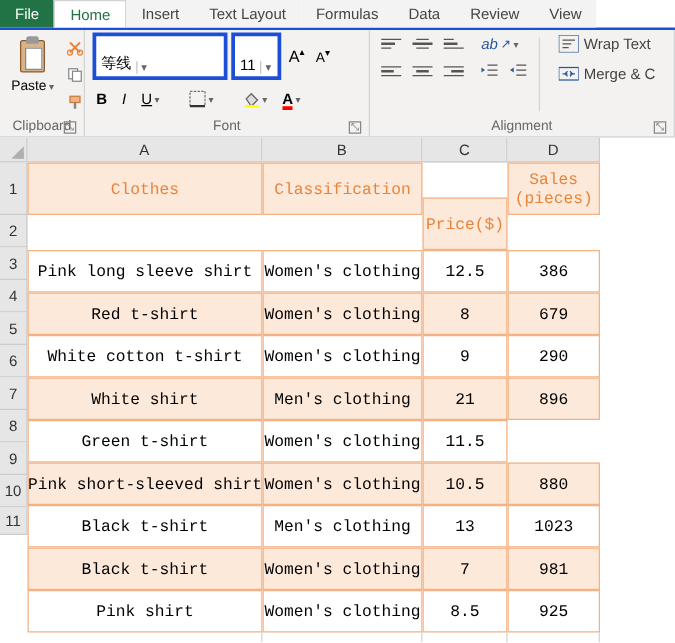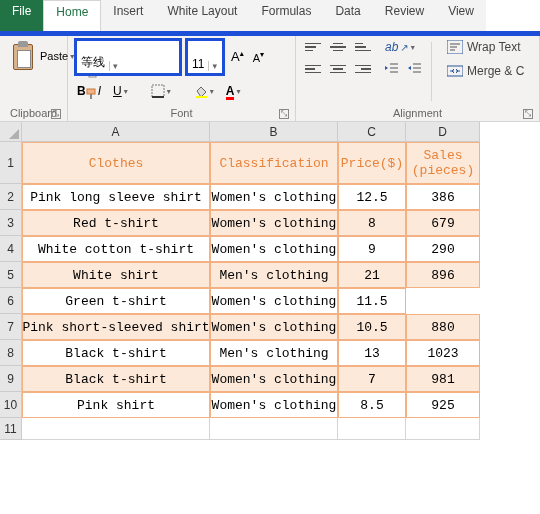--- a/index.html
+++ b/index.html
@@ -1,17 +1,17 @@
 <!DOCTYPE html>
 <html><head>
 <meta charset="utf-8">
 <style>
 *{box-sizing:border-box;margin:0;padding:0;font-family:"Segoe UI",Arial,sans-serif}
 body{width:540px;height:514px;overflow:hidden;background:#fff;font-size:12px}
-.tabstrip{display:flex;align-items:stretch;background:#fff;height:36px;border-bottom:5px solid #1d4ed8}
+.tabstrip{display:flex;align-items:stretch;background:#fff;height:24px;border-bottom:2px solid #1d4ed8}
 .tab{padding:4px 12px;color:#fff;background:#217346;cursor:pointer;font-size:12px}
 .tab.file{background:#217346;color:#fff}
 .tab.active{background:#fff;color:#217346;border:1px solid #d4d4d4;border-bottom:none}
 .tabstrip .tab:not(.file):not(.active){background:#f3f3f3;color:#444}
 .ribbon{display:flex;background:#f3f2f1;border-bottom:1px solid #d4d4d4;height:86px}
 .group{border-right:1px solid #d4d4d4;padding:2px 6px 0;display:flex;flex-direction:column;position:relative}
 .group-body{flex:1;display:flex;gap:4px}
 .group-label{text-align:center;font-size:11px;color:#666;padding:2px 0;position:relative}
 .group-label .dlaunch{position:absolute;right:0;bottom:2px;width:10px;height:10px;border:1px solid #888;font-size:8px;line-height:8px;text-align:center;color:#666}
 .clip-col{display:flex;flex-direction:column;align-items:center;gap:2px}
@@ -35,48 +35,48 @@
 .wrap-item{display:flex;align-items:center;gap:4px;font-size:12px;color:#444}
 .sep{width:1px;background:#d4d4d4;margin:4px 2px}
 .sheet-area{display:flex;height:calc(514px - 24px - 86px);overflow:hidden}
 .corner{width:22px;height:20px;background:#e6e6e6;border-right:1px solid #ccc;border-bottom:1px solid #ccc;position:relative}
 .corner::after{content:"";position:absolute;right:2px;bottom:2px;border:5px solid transparent;border-right-color:#b0b0b0;border-bottom-color:#b0b0b0}
 .col-headers{display:flex}
 .ch{background:#e6e6e6;border-right:1px solid #ccc;border-bottom:1px solid #ccc;text-align:center;font-size:12px;color:#333;height:20px;line-height:20px}
 .rows{display:flex;flex-direction:column}
 .rh{width:22px;background:#e6e6e6;border-right:1px solid #ccc;border-bottom:1px solid #ccc;text-align:center;font-size:12px;color:#333;display:flex;align-items:center;justify-content:center}
 .grid-row{display:flex}
-.cell{border-right:1px solid #d4d4d4;border-bottom:1px solid #d4d4d4;display:flex;align-items:center;justify-content:center;font-family:"Courier New",monospace;font-size:13px;padding:4px 2px;overflow:hidden;white-space:nowrap}
+.cell{border-right:1px solid #d4d4d4;border-bottom:1px solid #d4d4d4;display:flex;align-items:center;justify-content:center;font-family:"Courier New",monospace;font-size:13px;padding:16px 2px;overflow:hidden;white-space:nowrap}
 .hdr-cell{color:#e8833a;background:#fde9d9;font-weight:normal;border:1px solid #f4b183}
 .band-even{background:#fff}
 .band-odd{background:#fde9d9}
 .tbl-border{border:1px solid #f4b183}
 .colA{width:188px}.colB{width:128px}.colC{width:68px}.colD{width:74px}
 .rowH0{height:42px}.rowH{height:26px}.rowH11{height:22px}
 </style>
 </head>
 <body>
 
 <div class="tabstrip">
   <div class="tab file">File</div>
   <div class="tab active">Home</div>
   <div class="tab">Insert</div>
-  <div class="tab">White Layout</div>
+  <div class="tab">Text Layout</div>
   <div class="tab">Formulas</div>
   <div class="tab">Data</div>
   <div class="tab">Review</div>
   <div class="tab">View</div>
 </div>
 
 <div class="ribbon">
 
   <div class="group" style="width:68px">
     <div class="group-body">
       <div class="clip-col">
-        <div class="btn" style="flex-direction:row;gap:3px">
+        <div class="btn" style="flex-direction:column;gap:3px">
           <div class="icon-paste">
             <div class="board"></div>
               <div class="clip"></div>
               <div class="sheet"></div>
           </div>
           <div style="font-size:11px;display:flex;gap:2px;align-items:center">
               <span>Paste</span>
               <span class="dd-caret">▾</span>
             </div>
         </div>
@@ -274,21 +274,21 @@
     <div class="col-headers" id="col-headers">
         <div class="ch colA">A</div>
         <div class="ch colB">B</div>
         <div class="ch colC">C</div>
         <div class="ch colD">D</div>
       </div>
     <div id="grid">
         <div class="grid-row">
           <div class="cell hdr-cell colA rowH0 tbl-border" style="white-space: normal; text-align: center;">Clothes</div>
           <div class="cell hdr-cell colB rowH0 tbl-border" style="white-space: normal; text-align: right;">Classification</div>
-          <div class="cell hdr-cell colC rowH0 tbl-border" style="white-space: normal; text-align: center;">Price($)</div>
+          <div class="cell hdr-cell colC rowH0 tbl-border" style="white-space: normal; text-align: center; margin-top: 28px;">Price($)</div>
           <div class="cell hdr-cell colD rowH0 tbl-border" style="white-space: normal; text-align: center;">Sales (pieces)</div>
         </div>
         <div class="grid-row">
           <div class="cell colA rowH band-even tbl-border">Pink long sleeve shirt</div>
           <div class="cell colB rowH band-even tbl-border">Women's clothing</div>
           <div class="cell colC rowH band-even tbl-border">12.5</div>
           <div class="cell colD rowH band-even tbl-border">386</div>
         </div>
         <div class="grid-row">
           <div class="cell colA rowH band-odd tbl-border">Red t-shirt</div>

